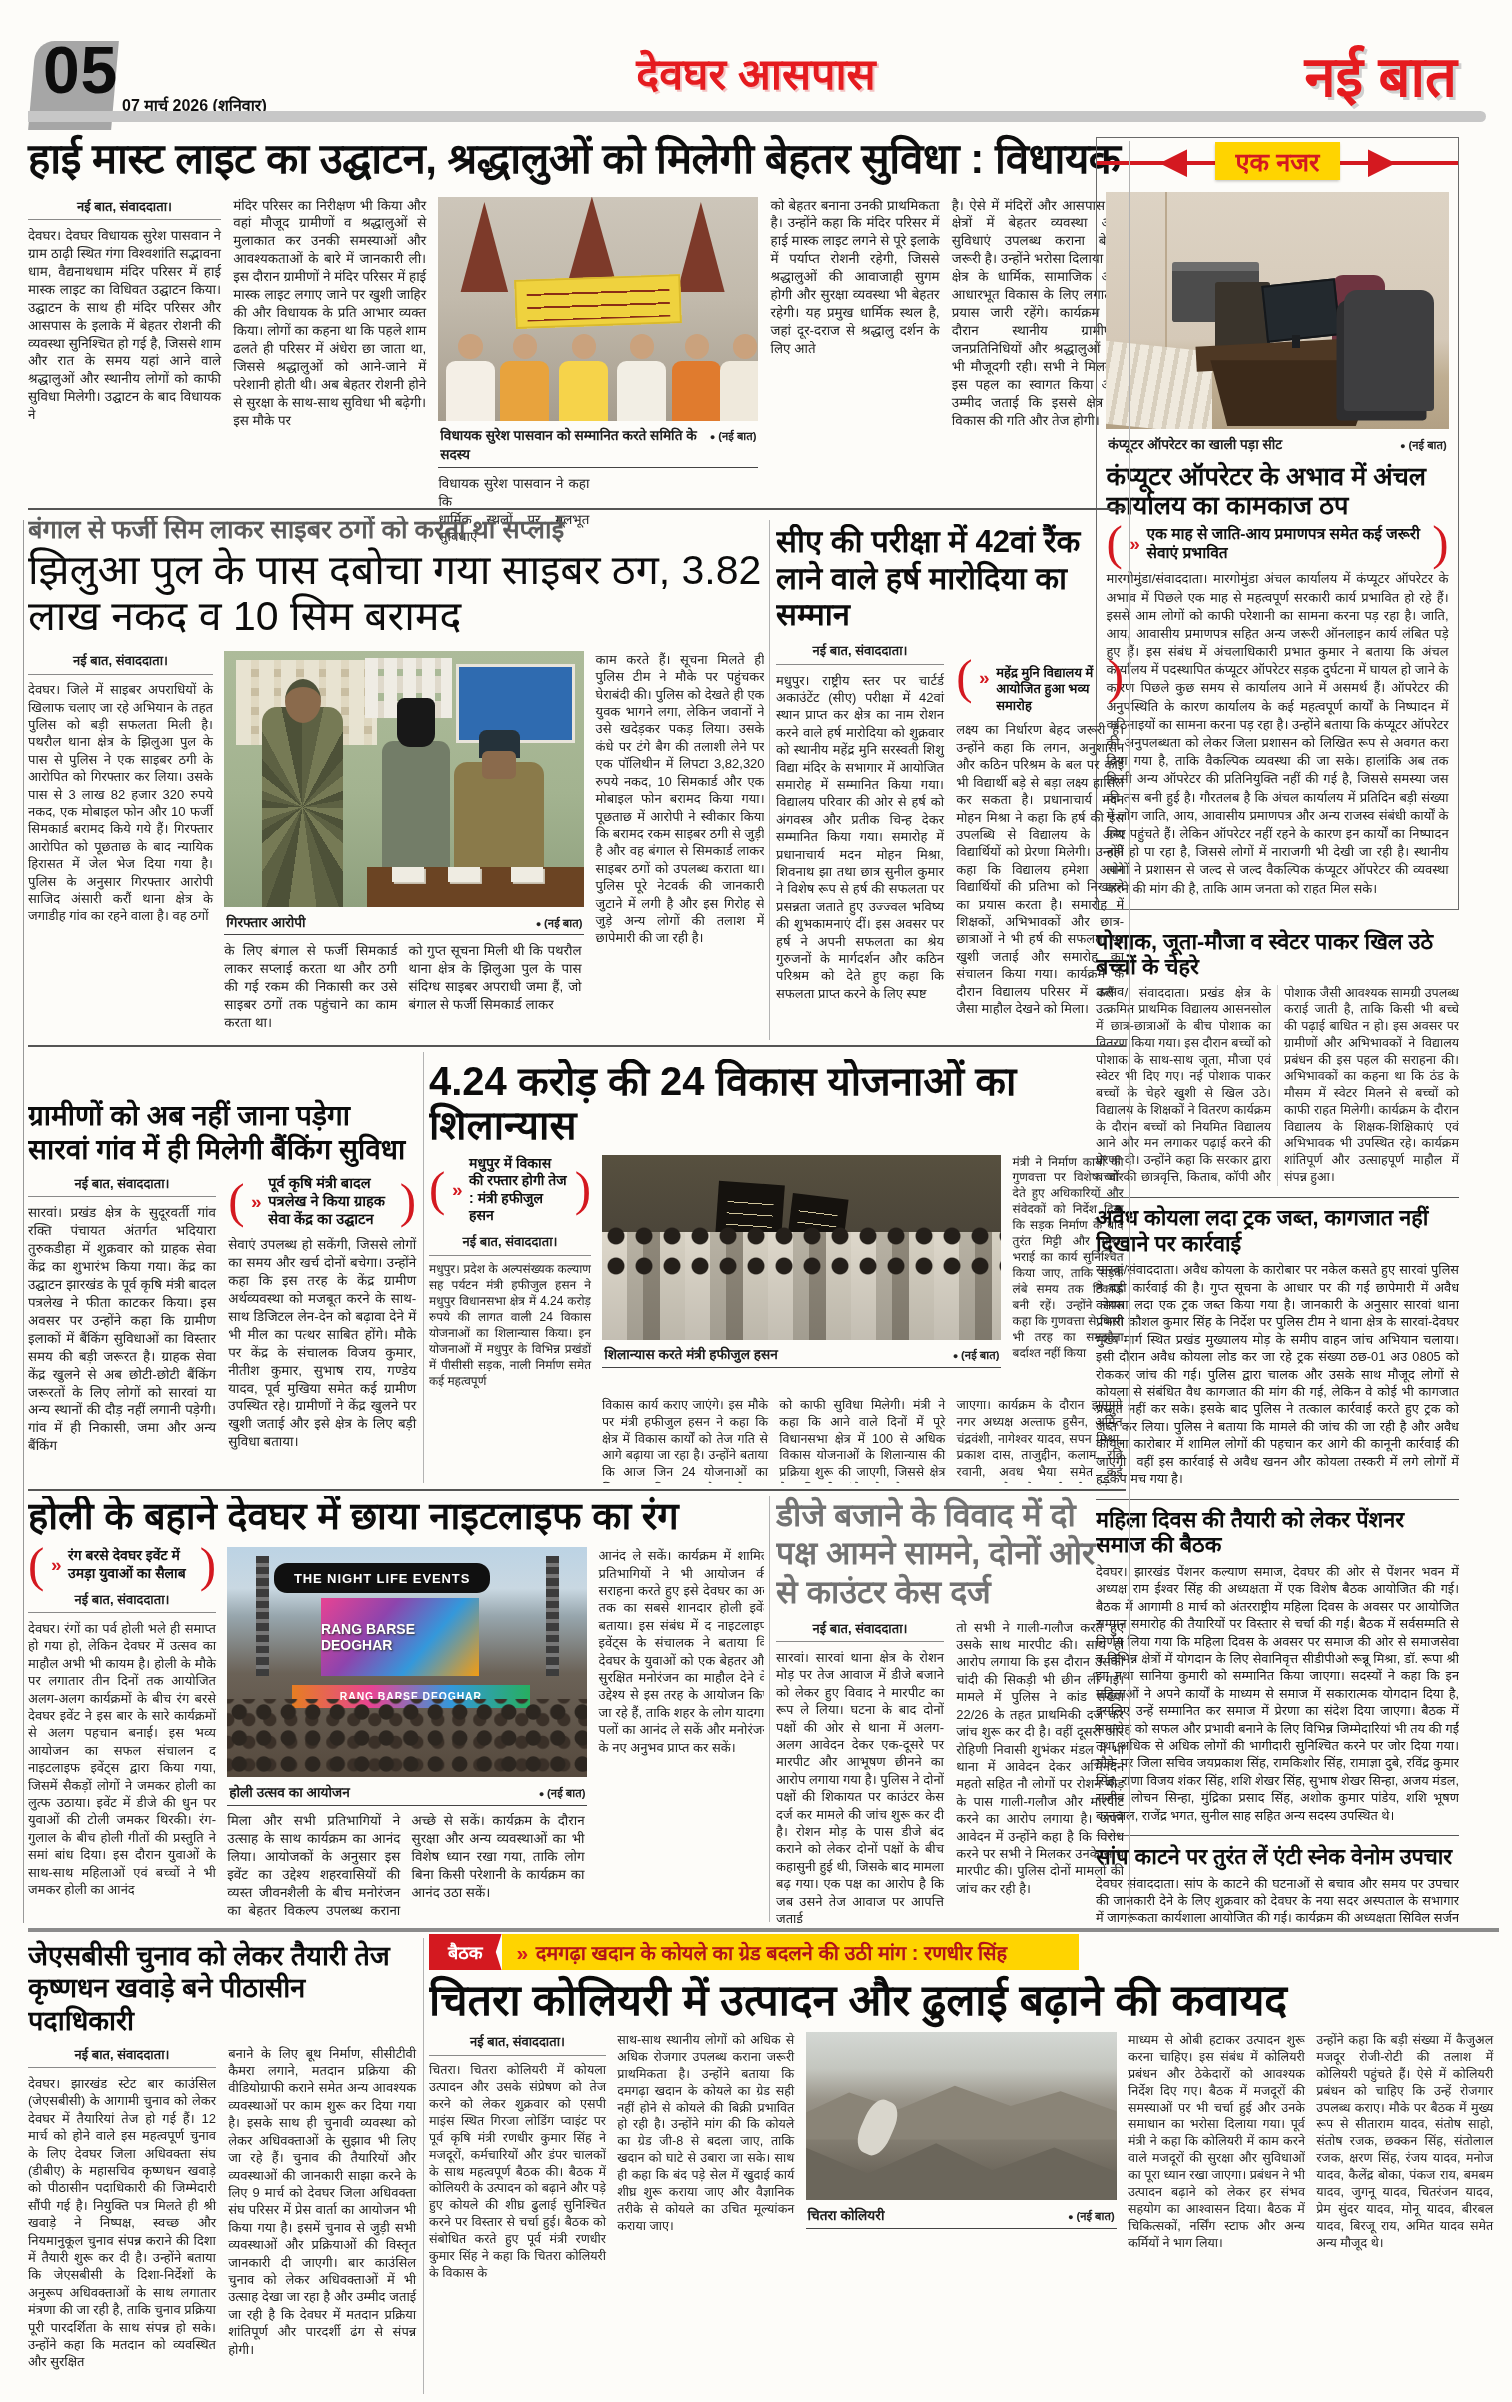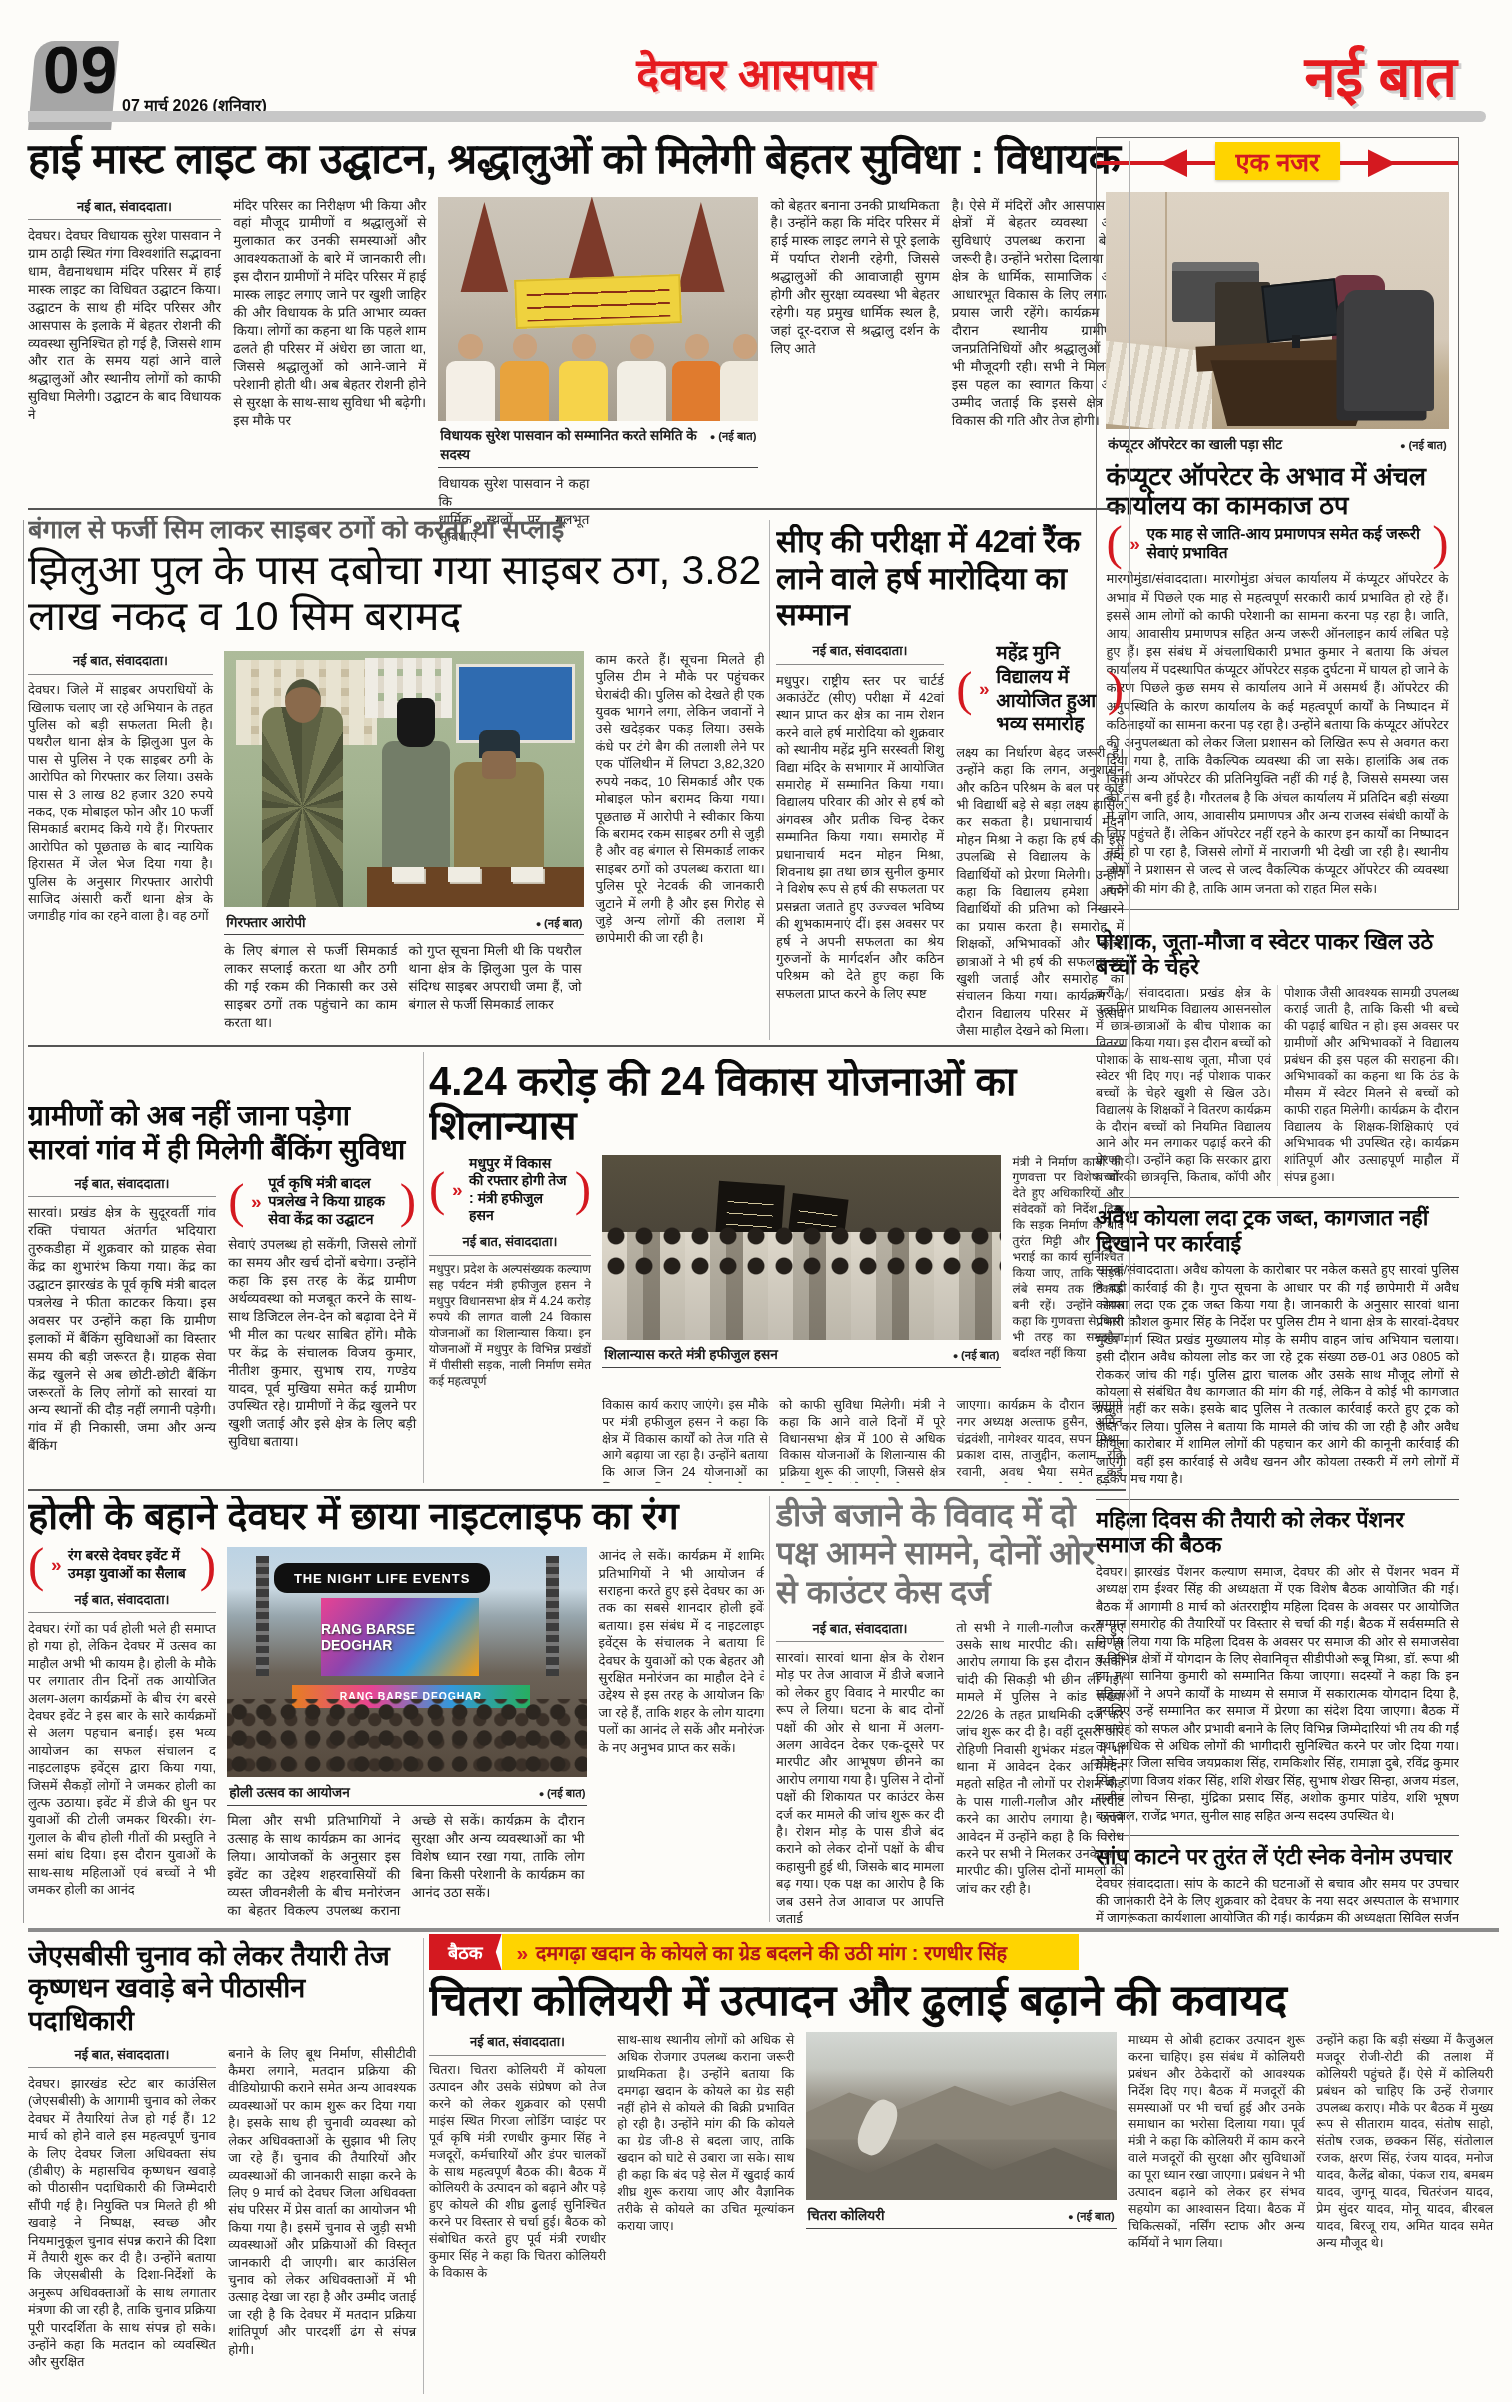--- a/index.html
+++ b/index.html
@@ -156,21 +156,21 @@
   .m-hill2{position:absolute;left:0;top:48%;width:100%;height:52%;background:#6b665b;clip-path:polygon(0 40%,20% 70%,42% 35%,60% 66%,80% 40%,100% 68%,100% 100%,0 100%);}
   .m-road{position:absolute;left:18%;top:40%;width:10%;height:34%;background:#d9d6cc;transform:rotate(24deg);border-radius:40%;}
 </style>
 </head>
 <body>
 
 <div class="page">
 
   <div>
     <div class="pgnum-slab"></div>
-    <div class="pgnum">09</div>
+    <div class="pgnum">05</div>
     <div class="hdr-date">07 मार्च 2026 (शनिवार)</div>
     <div class="hdr-section">देवघर आसपास</div>
     <div class="hdr-mast">नई बात</div>
     <div class="hdr-bar"></div>
   </div>
 
   <section class="lead">
     <h1>हाई मास्ट लाइट का उद्घाटन, श्रद्धालुओं को मिलेगी बेहतर सुविधा : विधायक</h1>
     <div class="lead-cols">
       <div class="lc1">
@@ -331,21 +331,21 @@
     <h2>सीए की परीक्षा में 42वां रैंक लाने वाले हर्ष मारोदिया का सम्मान</h2>
     <div class="ca-cols">
       <div>
         <div class="byline">नई बात, संवाददाता।</div>
         <p class="jtxt">मधुपुर। राष्ट्रीय स्तर पर चार्टर्ड अकाउंटेंट (सीए) परीक्षा में 42वां स्थान प्राप्त कर क्षेत्र का नाम रोशन करने वाले हर्ष मारोदिया को शुक्रवार को स्थानीय महेंद्र मुनि सरस्वती शिशु विद्या मंदिर के सभागार में आयोजित समारोह में सम्मानित किया गया। विद्यालय परिवार की ओर से हर्ष को अंगवस्त्र और प्रतीक चिन्ह देकर सम्मानित किया गया। समारोह में प्रधानाचार्य मदन मोहन मिश्रा, शिवनाथ झा तथा छात्र सुनील कुमार ने विशेष रूप से हर्ष की सफलता पर प्रसन्नता जताते हुए उज्ज्वल भविष्य की शुभकामनाएं दीं। इस अवसर पर हर्ष ने अपनी सफलता का श्रेय गुरुजनों के मार्गदर्शन और कठिन परिश्रम को देते हुए कहा कि सफलता प्राप्त करने के लिए स्पष्ट</p>
       </div>
       <div>
         <div class="kickrow" style="margin-top:0;">
           <span class="paren">(</span>
           <span class="karrow">»</span>
-          <span class="kicktext" style="font-size:19px;">महेंद्र मुनि विद्यालय में आयोजित हुआ भव्य समारोह</span>
+          <span class="kicktext" style="font-size:13px;margin-top:24px;">महेंद्र मुनि विद्यालय में आयोजित हुआ भव्य समारोह</span>
           <span class="paren">)</span>
         </div>
         <p class="jtxt">लक्ष्य का निर्धारण बेहद जरूरी है। उन्होंने कहा कि लगन, अनुशासन और कठिन परिश्रम के बल पर कोई भी विद्यार्थी बड़े से बड़ा लक्ष्य हासिल कर सकता है। प्रधानाचार्य मदन मोहन मिश्रा ने कहा कि हर्ष की इस उपलब्धि से विद्यालय के अन्य विद्यार्थियों को प्रेरणा मिलेगी। उन्होंने कहा कि विद्यालय हमेशा अपने विद्यार्थियों की प्रतिभा को निखारने का प्रयास करता है। समारोह में शिक्षकों, अभिभावकों और छात्र-छात्राओं ने भी हर्ष की सफलता पर खुशी जताई और समारोह का संचालन किया गया। कार्यक्रम के दौरान विद्यालय परिसर में उत्सव जैसा माहौल देखने को मिला।</p>
       </div>
     </div>
   </section>
 
   <section class="bank">
     <h2>ग्रामीणों को अब नहीं जाना पड़ेगा सारवां गांव में ही मिलेगी बैंकिंग सुविधा</h2>
     <div class="bank-cols">

